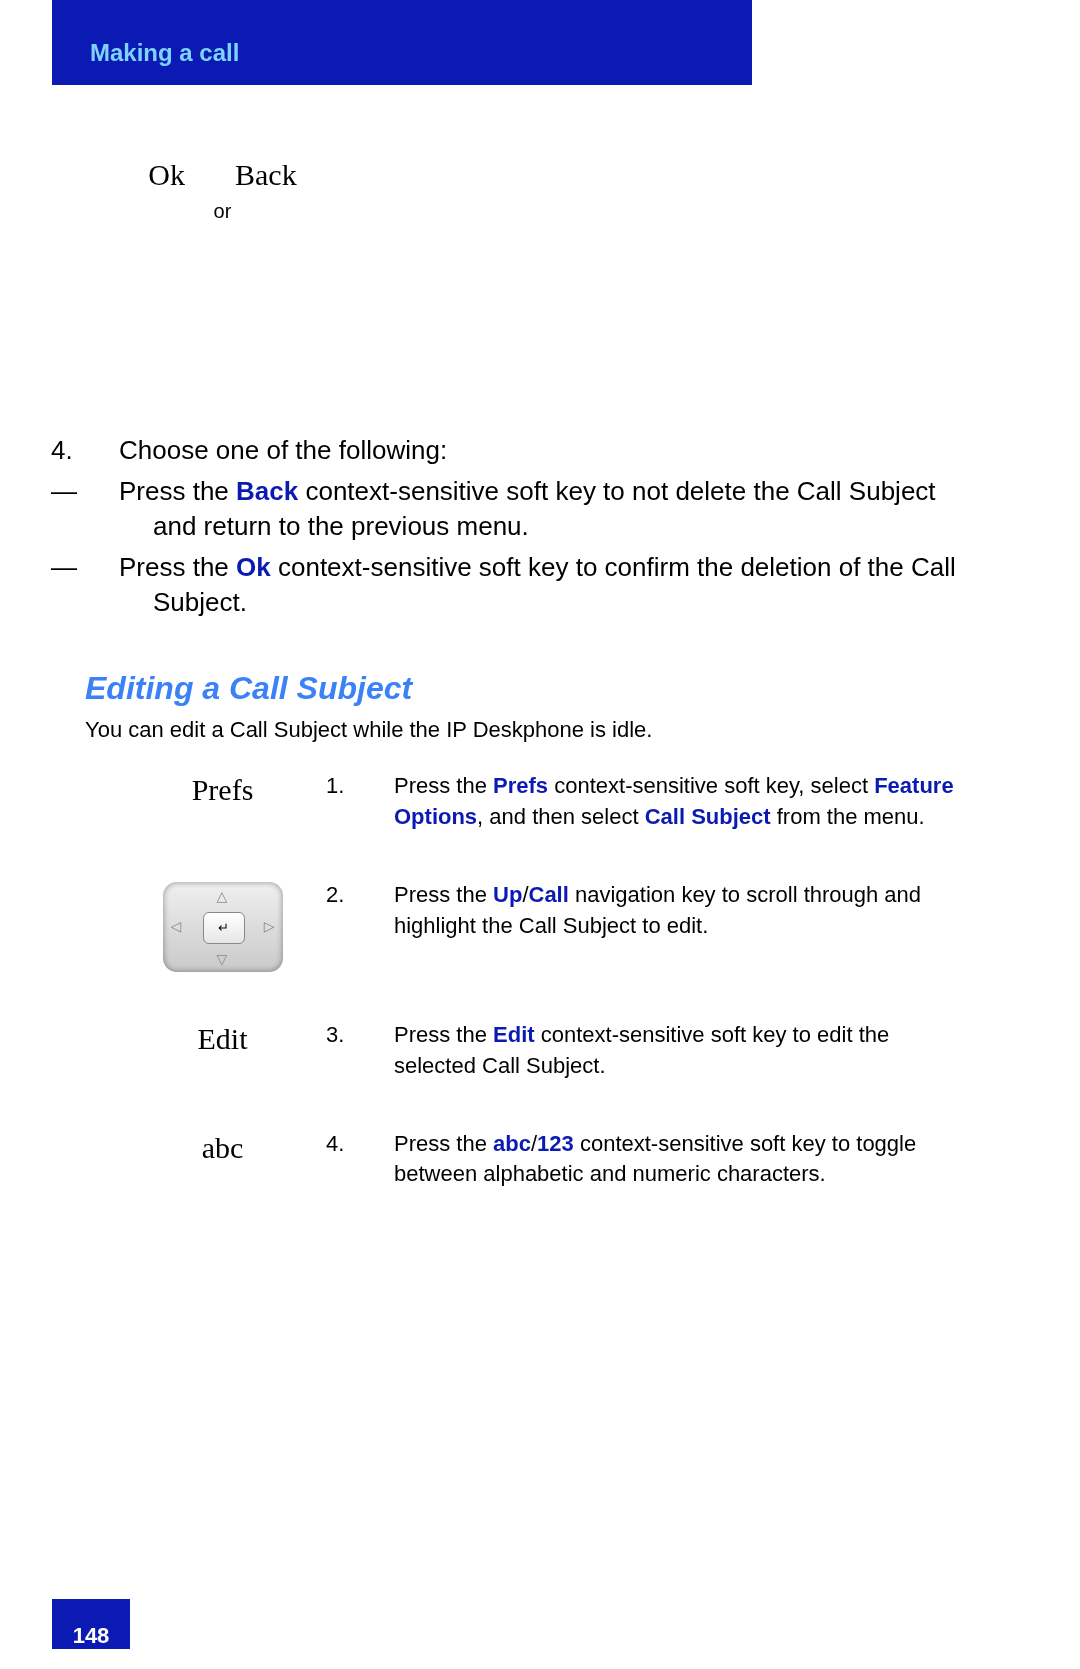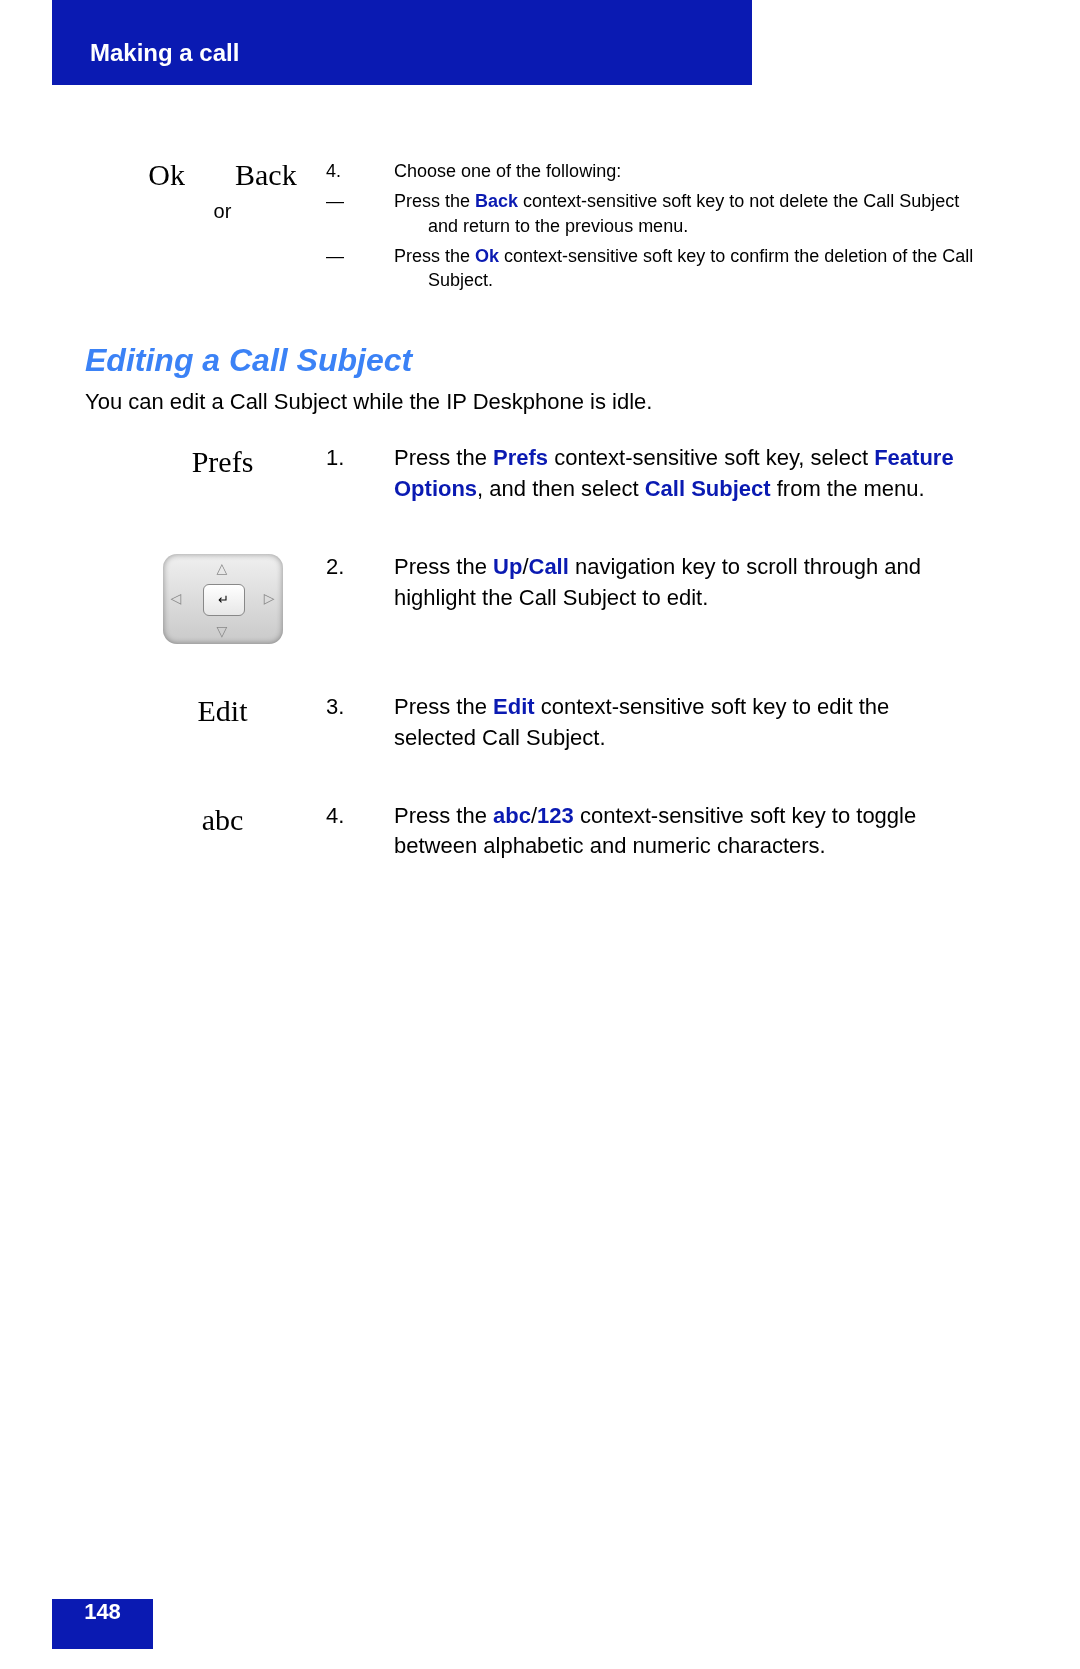--- a/index.html
+++ b/index.html
@@ -18,54 +18,53 @@
     left: 52px;
     top: 0;
     width: 700px;
     height: 85px;
     background: #0a1ab2;
   }
   .bluebar-top .label {
     position: absolute;
     left: 38px;
     bottom: 18px;
-    color: #ffffff;
+    color: #7dd3fc;
     font-weight: bold;
     font-size: 24px;
     font-family: "Verdana", Arial, sans-serif;
   }
   .page {
     position: absolute;
     left: 85px;
     top: 140px;
     width: 890px;
   }
   .row {
     display: flex;
-    flex-direction: row;
+    flex-direction: column;
     align-items: flex-start;
     margin-bottom: 10px;
   }
   .lcol {
     width: 275px;
     flex: 0 0 275px;
     display: flex;
     flex-direction: column;
     align-items: center;
     font-family: "Times New Roman", serif;
     font-size: 30px;
   }
   .lcol.fixh { padding-top: 18px; }
   .lcol .pair { display:flex; gap:50px; align-items:center;}
   .lcol .or   { font-family: Arial, sans-serif; font-size:20px; margin-top:8px;}
   .rcol {
     flex: 1;
-    font-size: 18px;
+    font-size: 26px;
     line-height: 1.35;
-    margin-top: 19px;
   }
 
   ul.dash { list-style:none; padding-left: 34px; margin:6px 0 0 0;}
   ul.dash li::before { content:"—"; display:inline-block; width:34px; margin-left:-34px;}
   ul.dash li { text-indent:-34px; padding-left:34px; margin-top:6px;}
 
   .keyw { color:#0a1ab2; font-weight: bold;}
   h2.section-h {
     color:#3b82f6;
     font-family: "Verdana", Arial, sans-serif;
@@ -94,28 +93,28 @@
     font-size:13px;
   }
   .navkey .arr { position:absolute; font-size:14px; color:#888;}
   .navkey .up{top:6px;left:54px;} .navkey .down{bottom:4px;left:54px;}
   .navkey .left{left:8px;top:36px;} .navkey .right{right:8px;top:36px;}
 
   .footer-blue {
     position:absolute;
     left:52px;
     bottom:20px;
-    width:101px;
+    width:78px;
     height:50px;
     background:#0a1ab2;
     color:#fff;
     font-weight:bold;
     font-size:22px;
     display:flex;
-    align-items:flex-start;
+    align-items:flex-end;
     justify-content:center;
   }
 
   .step-block { display:flex; margin-bottom: 48px;}
   .step-block .lcol { padding-top:2px;}
   .step-text { flex:1; font-size:22px; line-height:1.38;}
   .step-num { display:inline-block; width:34px; }
   .step-body{ display:block; padding-left:34px; text-indent:-34px;}
 </style>
 </head>

